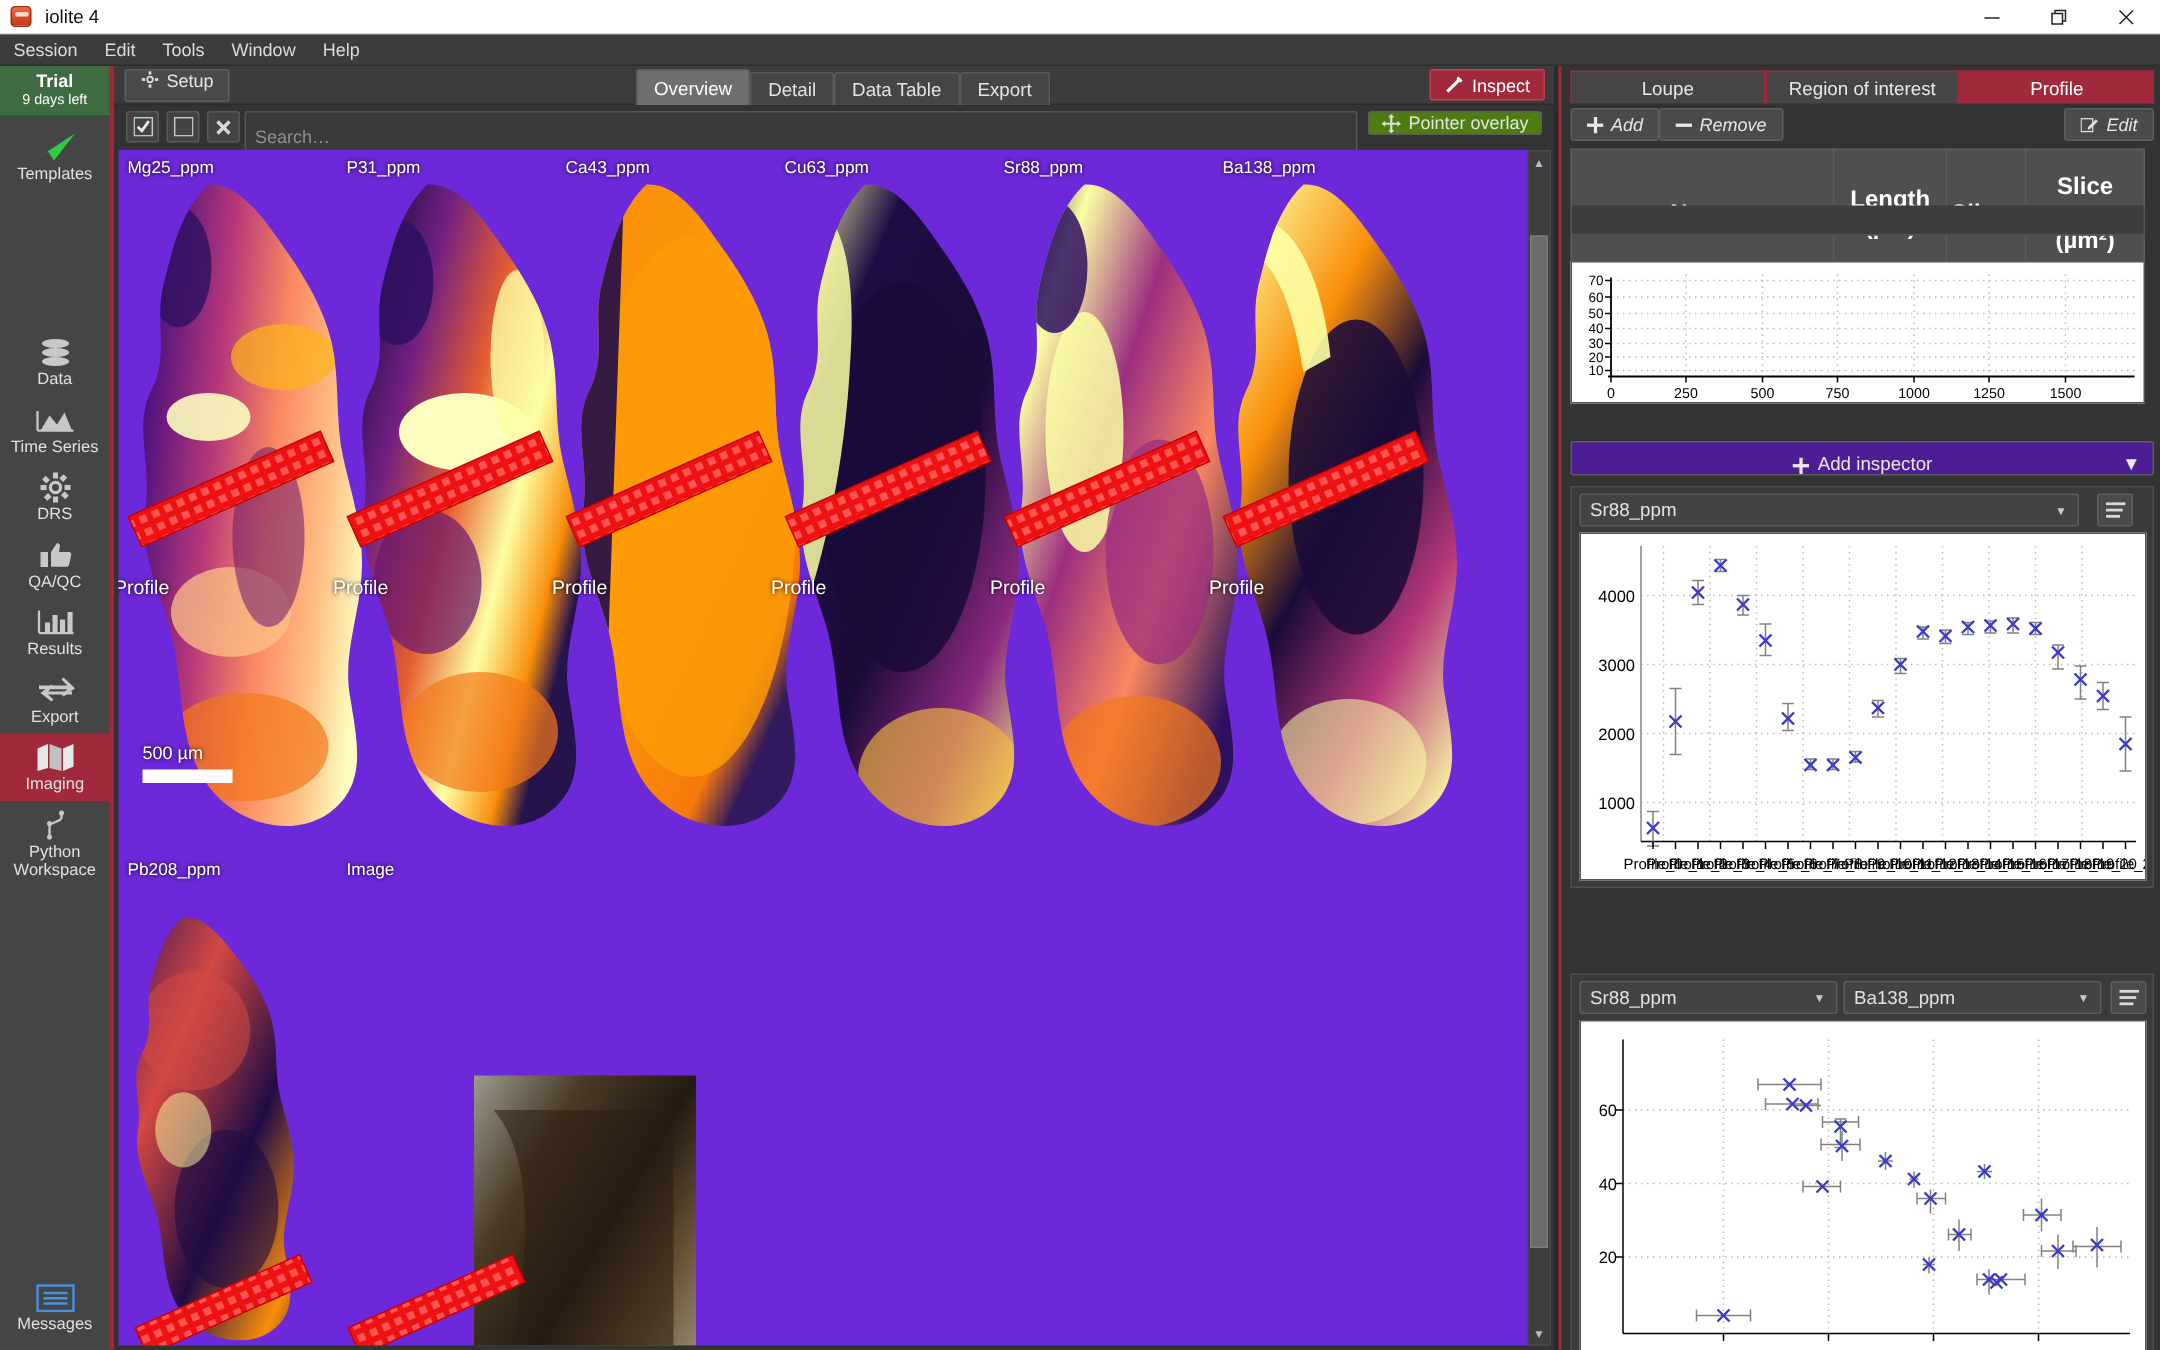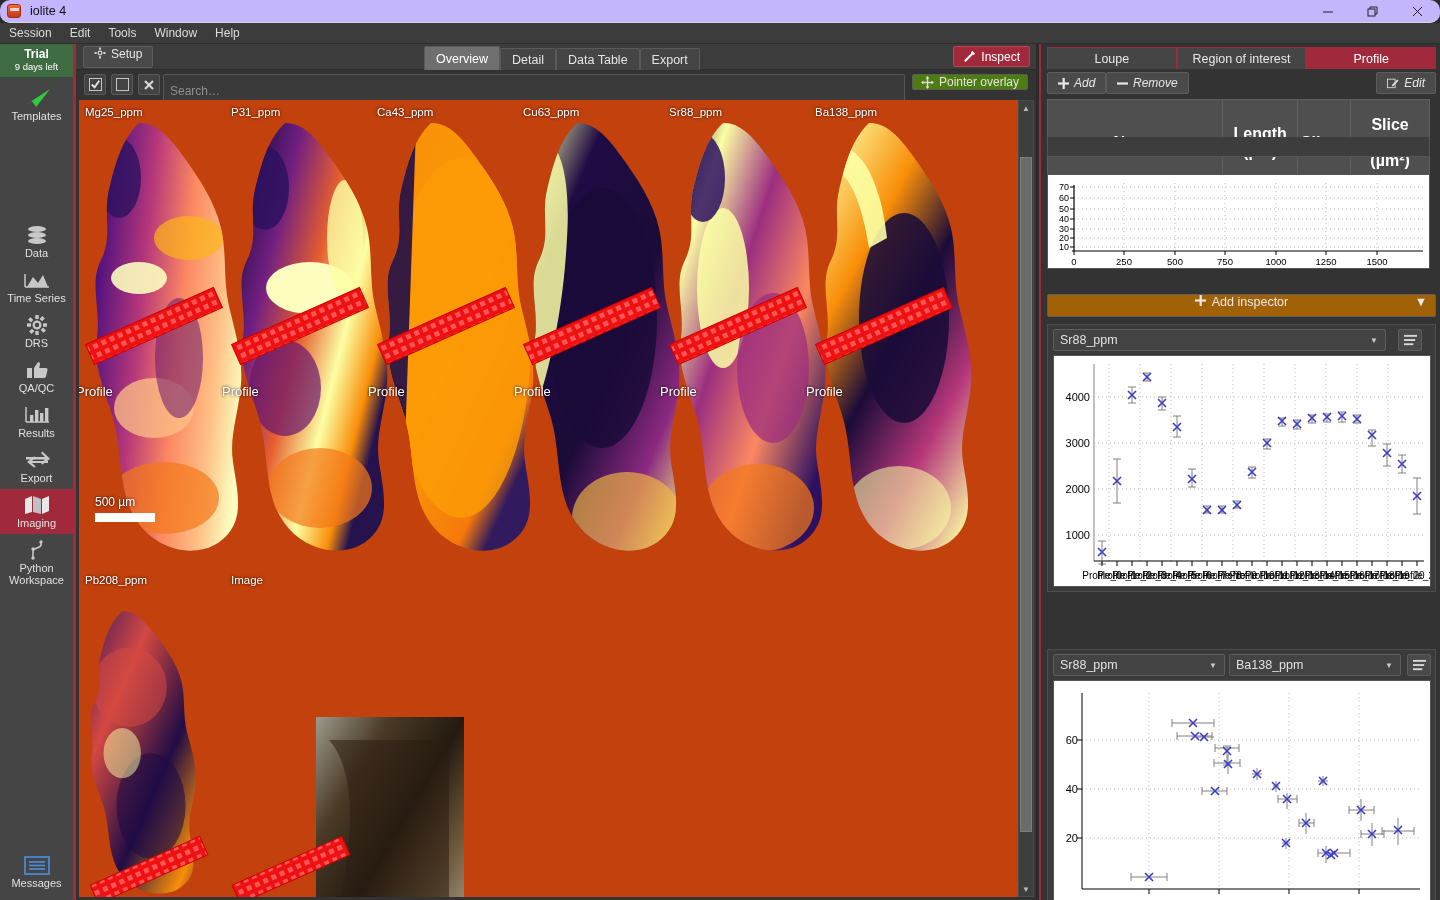--- a/index.html
+++ b/index.html
@@ -7,22 +7,22 @@
     width: 1440px; height: 900px;
     background: #2b2b2b;
     font-family: "Liberation Sans", sans-serif;
     overflow: hidden;
   }
   body { position: relative; }
 
   
   #titlebar {
     position: absolute; left: 0; top: 0; width: 1440px; height: 23px;
-    background: #c4b5fd; border-bottom: 1px solid #d8d8d8;
-    display: flex; align-items: center; border-radius: 10px;
+    background: #ffffff; border-bottom: 1px solid #d8d8d8;
+    display: flex; align-items: center;
   }
   #app-icon {
     width: 14px; height: 14px; margin-left: 7px; border-radius: 3px;
     background: linear-gradient(#f06a3a, #c3371a);
     border: 1px solid #a32d12; position: relative;
   }
   #app-icon:after {
     content: ""; position: absolute; left: 2px; top: 3px; width: 9px; height: 3px;
     background: #ffd9c9; border-radius: 1px;
   }
@@ -105,21 +105,21 @@
   }
   #search-input::placeholder { color: #8f8f8f; }
   #pointer-overlay {
     position: absolute; right: 8px; top: 4px; height: 16px; padding: 0 8px;
     background: #4d7c0f; border: 1px solid #5d5d5d; border-radius: 2px;
     color: #e4e4e4; font-size: 12px; display: flex; align-items: center; gap: 5px;
   }
 
   #canvas {
     position: absolute; left: 3px; top: 56px; width: 942px; height: 797px;
-    background: #c2410c; overflow: hidden;
+    background: #6d28d9; overflow: hidden;
   }
   .map-label {
     position: absolute; color: #ffffff; font-size: 11.5px;
     text-shadow: 0 0 3px #000; white-space: nowrap; z-index: 5;
   }
   .profile-text {
     position: absolute; color: #fff; font-size: 13px; z-index: 7;
     text-shadow: 0 0 3px #000; white-space: nowrap;
   }
 
@@ -170,23 +170,23 @@
   }
   #table-filler {
     position: absolute; left: 6px; top: 93px; width: 383px; height: 20px;
     background: #3d3d3d; border: 1px solid #555; border-top: none;
   }
 
   .plotbox { position: absolute; background: #fff; border: 1px solid #555; }
 
   #addinspector {
     position: absolute; left: 6px; top: 250px; width: 389px; height: 23px;
-    background: #a16207; border: 1px solid #5d5d5d; border-radius: 2px;
+    background: #4c1d95; border: 1px solid #5d5d5d; border-radius: 2px;
     color: #e8e8e8; font-size: 12.5px;
-    display: flex; align-items: flex-start; justify-content: center; gap: 6px;
+    display: flex; align-items: flex-end; justify-content: center; gap: 6px;
   }
   #addinspector .caret { position: absolute; right: 8px; }
 
   .combo {
     height: 22px; background: #434343; border: 1px solid #5d5d5d; border-radius: 2px;
     color: #e0e0e0; font-size: 12.5px; display: flex; align-items: center;
     padding: 0 6px; position: absolute;
   }
   .combo .caret { position: absolute; right: 7px; font-size: 8px; color: #c8c8c8; }
   .hambtn {

